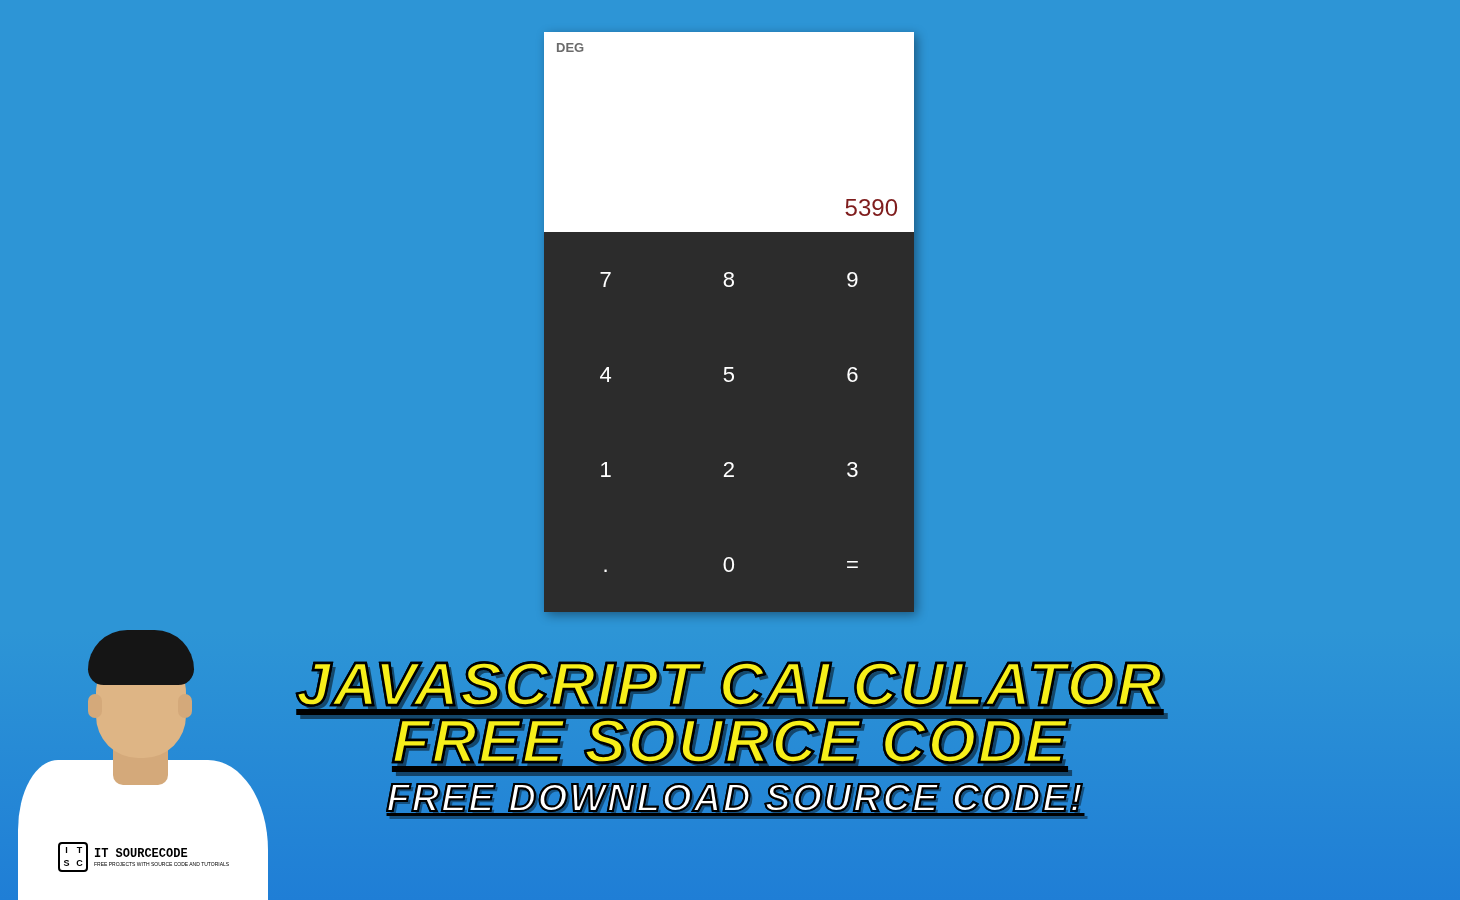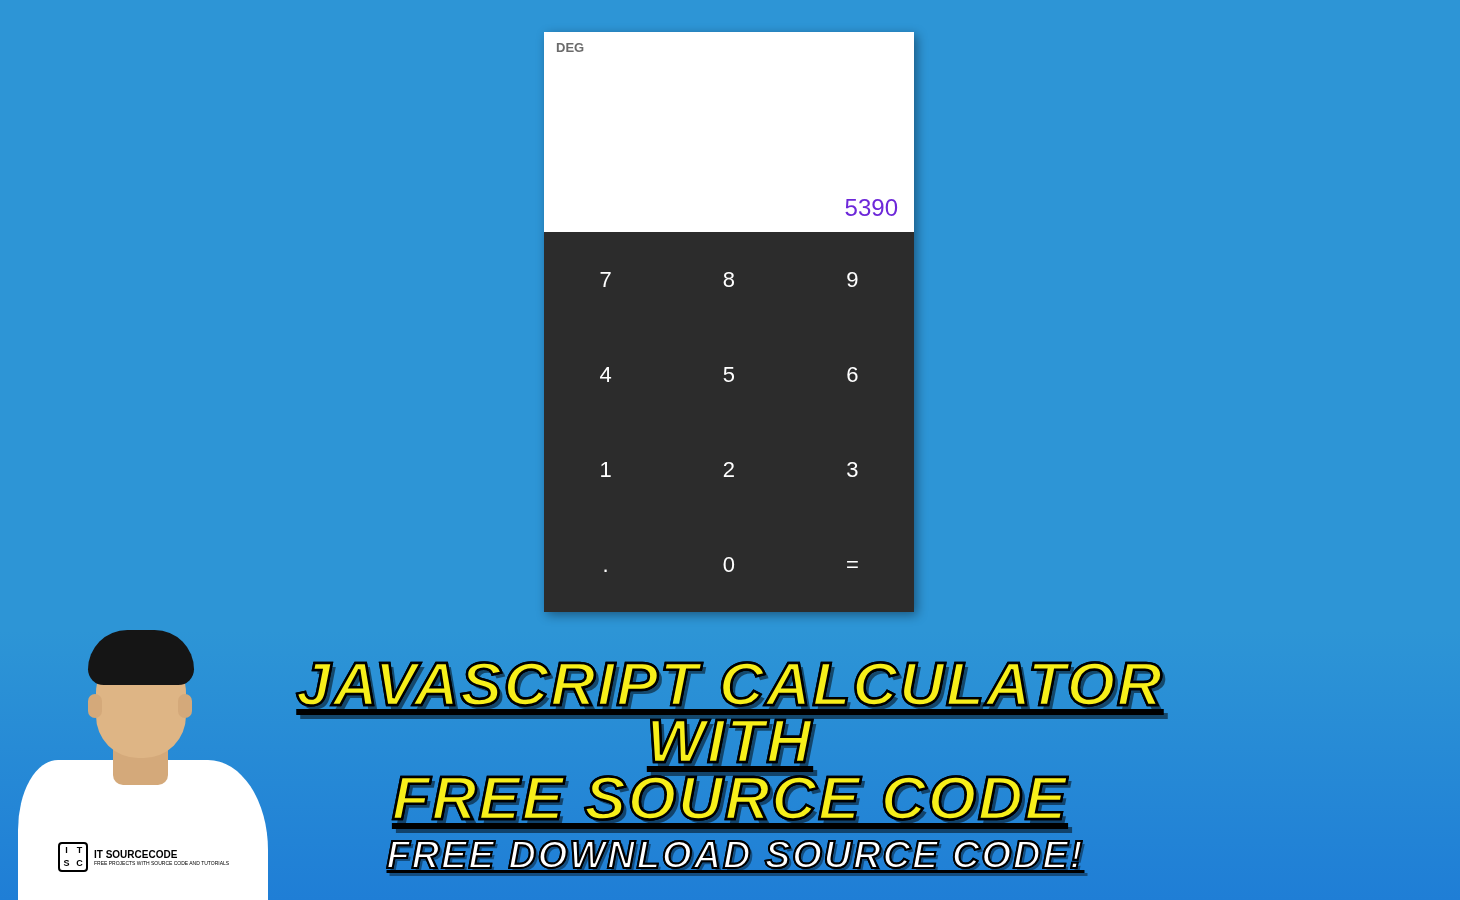--- a/index.html
+++ b/index.html
@@ -36,21 +36,21 @@
     top: 62px;
     font-size: 42px;
     color: #6b6b6b;
     font-weight: 400;
   }
   .result {
     position: absolute;
     right: 16px;
     bottom: 10px;
     font-size: 24px;
-    color: #6d28d9;
+    color: #7f1d1d;
   }
   .calc-body {
     display: flex;
     height: 380px;
   }
   .numpad {
     flex: 3;
     background: #2c2c2c;
     display: grid;
     grid-template-columns: repeat(3, 1fr);
@@ -165,21 +165,21 @@
   .logo-mark {
     width: 30px; height: 30px;
     border: 2px solid #000;
     border-radius: 4px;
     display: grid;
     grid-template-columns: 1fr 1fr;
     grid-template-rows: 1fr 1fr;
     font-size: 9px; font-weight: bold;
     line-height: 13px; text-align: center;
   }
-  .logo-txt { font-size: 10px; font-weight: bold; color: #000; }
+  .logo-txt { font-size: 12px; font-weight: bold; color: #000; font-family: Liberation Mono, monospace; }
   .logo-sub2 { font-size: 5px; color: #000; }
 </style>
 </head>
 <body>
 
 <div class="calc">
   <div class="calc-display">
     <div class="deg">DEG</div>
     <div class="result">5390</div>
   </div>
@@ -196,21 +196,20 @@
       <div class="btn">3</div>
       <div class="btn">.</div>
       <div class="btn">0</div>
       <div class="btn">=</div>
     </div>
   </div>
 </div>
 
 <div class="titles">
   <div class="big l1">JAVASCRIPT CALCULATOR</div>
-  <div class="big l2">WITH</div>
   <div class="big l3">FREE SOURCE CODE</div>
   <div class="sub">FREE DOWNLOAD SOURCE CODE!</div>
 </div>
 
 <div class="host">
   <div class="shirt"></div>
   <div class="neck"></div>
   <div class="head"></div>
   <div class="ear-l"></div>
   <div class="ear-r"></div>

